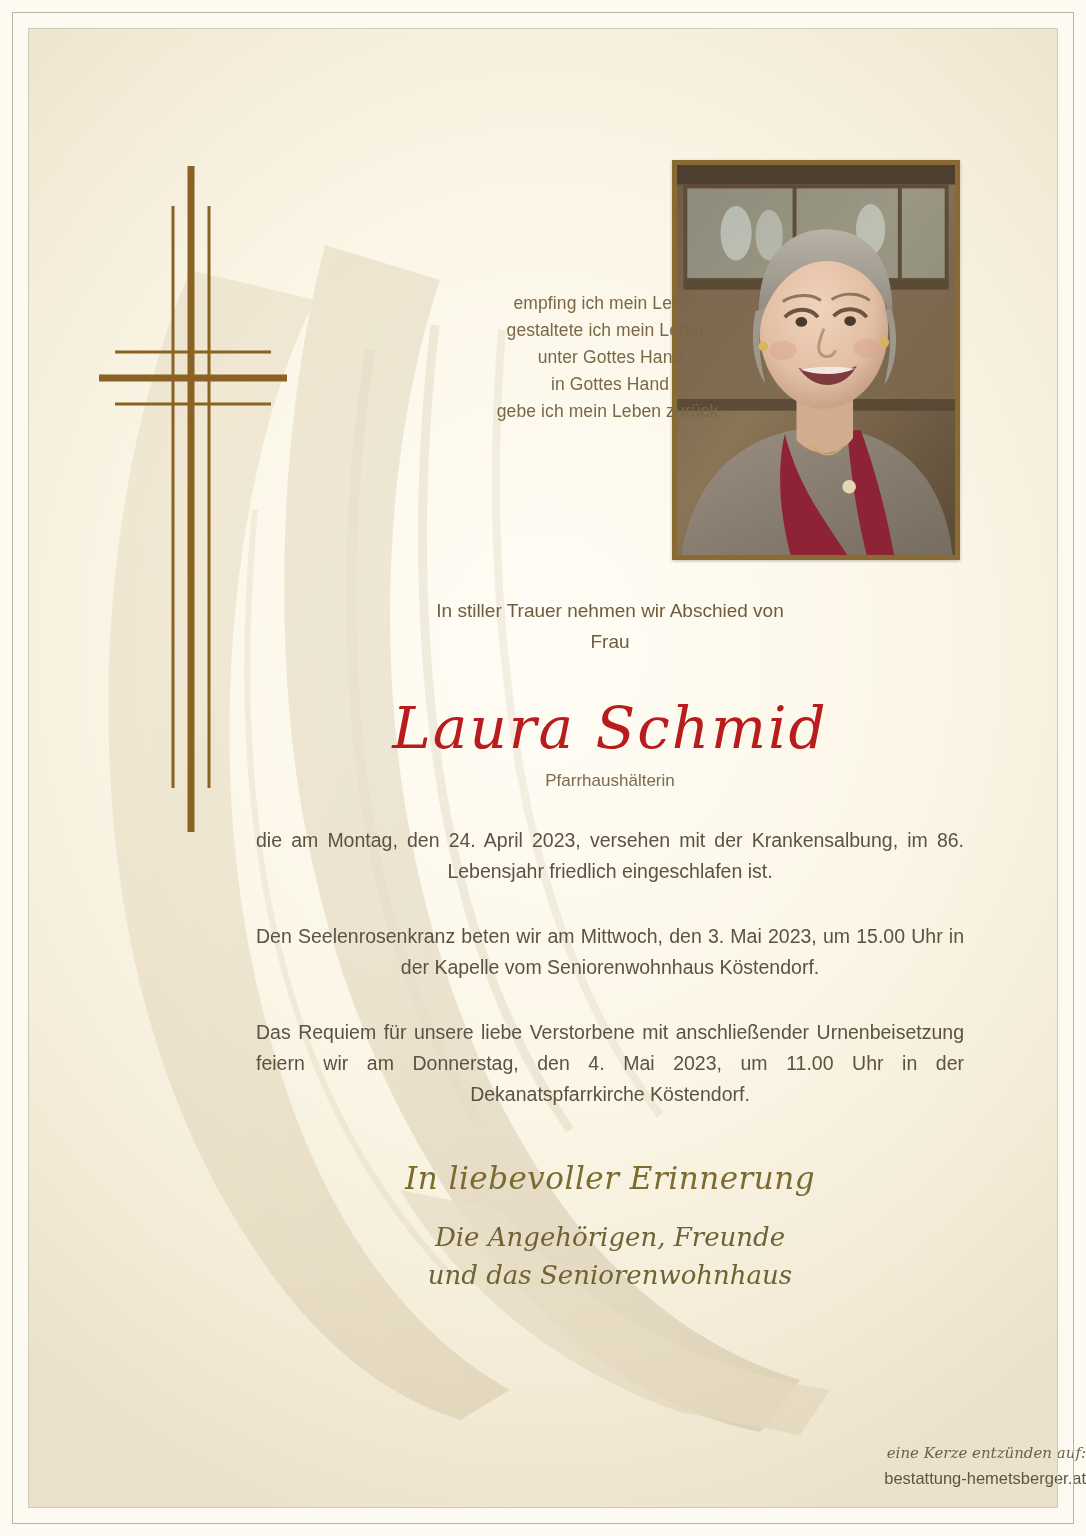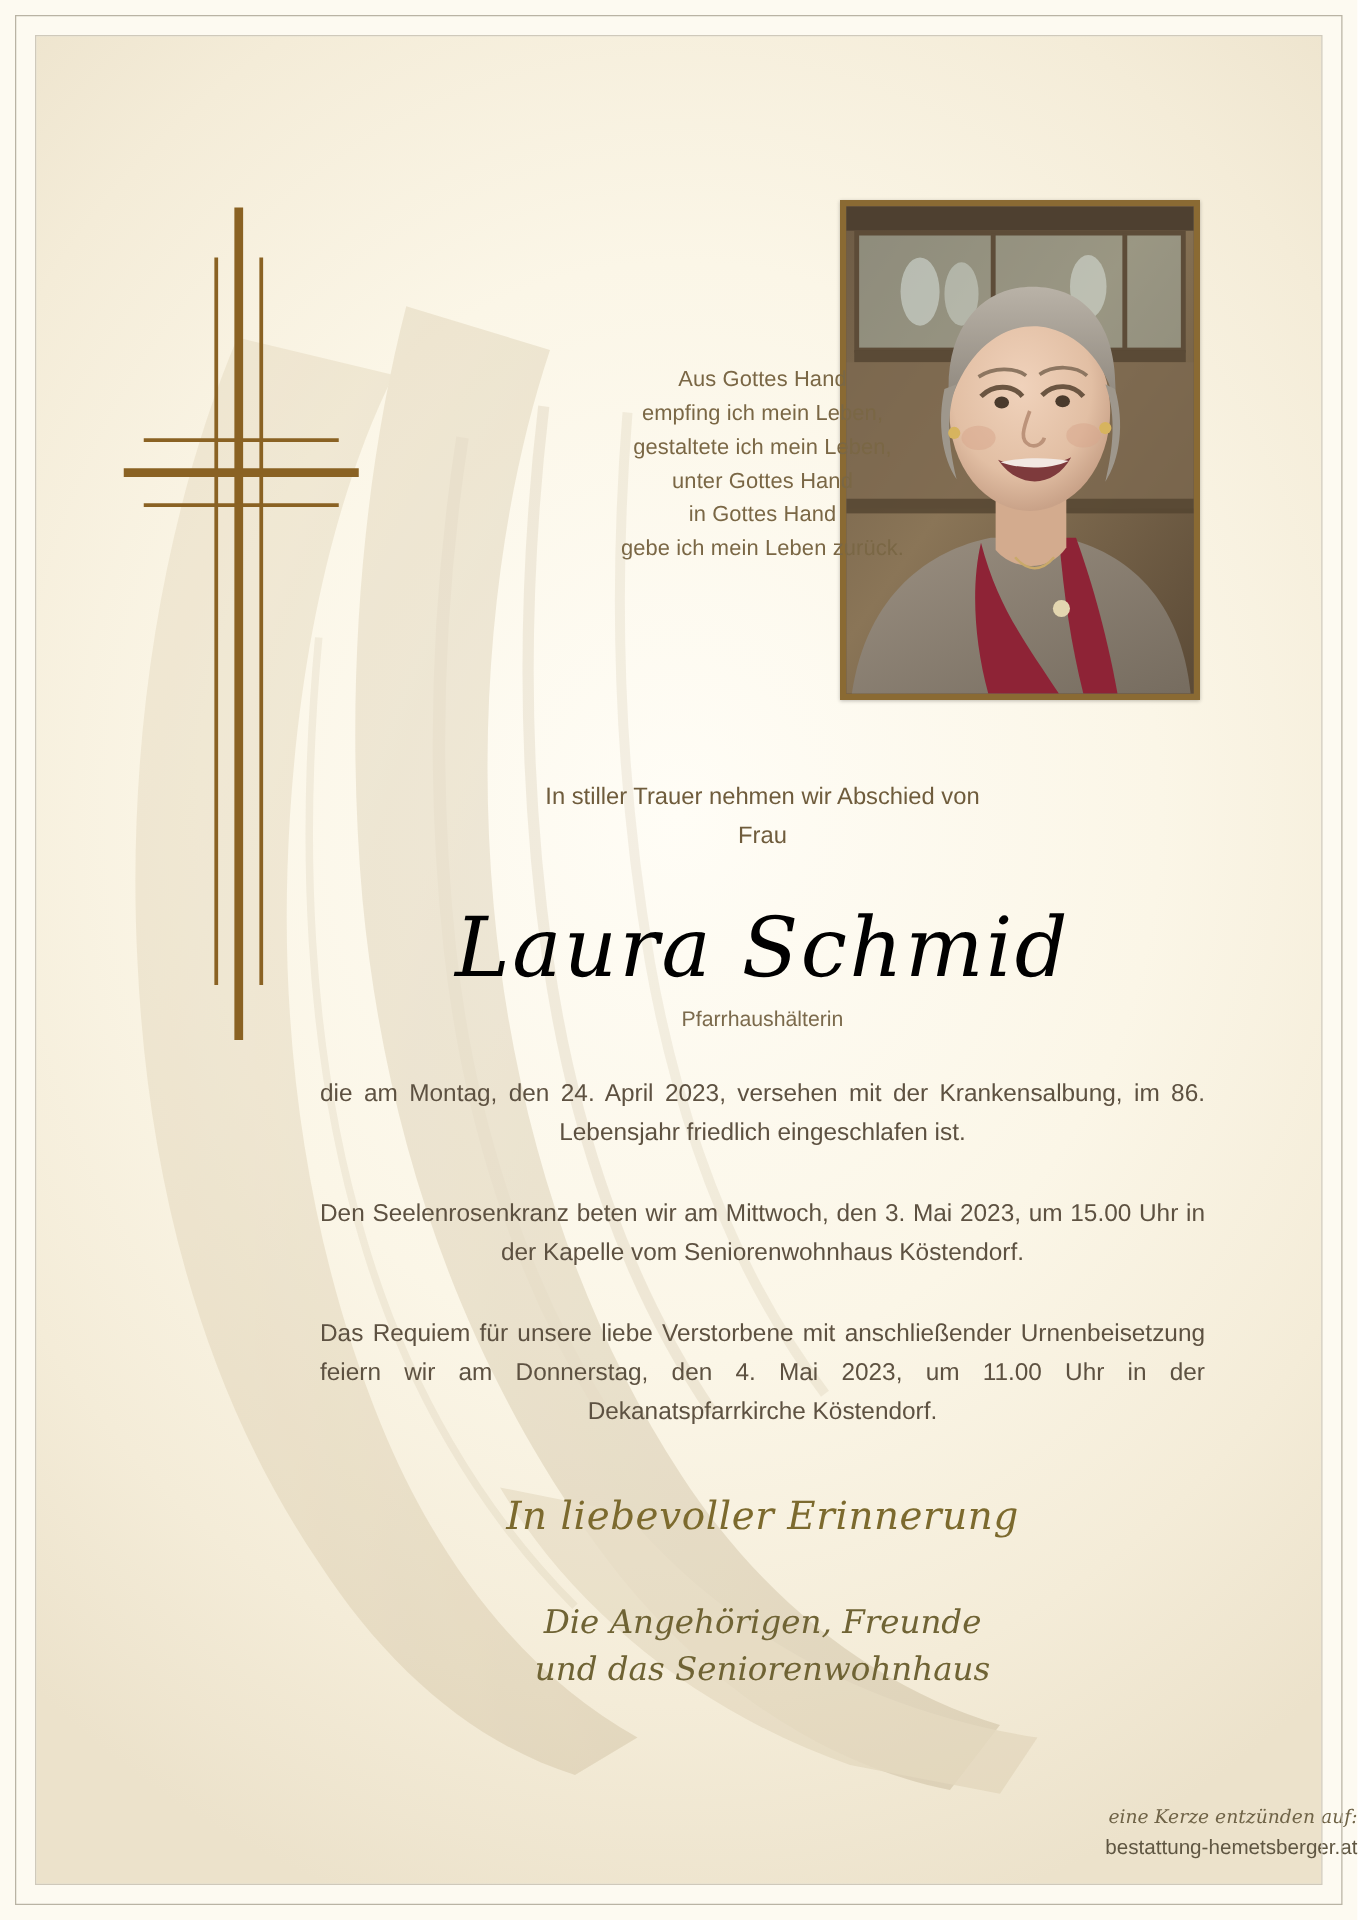--- a/index.html
+++ b/index.html
@@ -103,23 +103,23 @@
     margin-top: 170px;
     font-size: 19px;
     line-height: 31px;
     color: #6f5c3c;
   }
 
   .name {
     margin-top: 42px;
     font-family: "DejaVu Serif", serif;
     font-style: italic;
-    font-size: 66px;
+    font-size: 58px;
     letter-spacing: 2px;
-    color: #000000;
+    color: #b91c1c;
     line-height: 1;
   }
   .role {
     margin-top: 14px;
     font-size: 17px;
     color: #7b6a4c;
   }
 
   .block {
     margin-top: 34px;
@@ -134,21 +134,21 @@
 
   .memory {
     margin-top: 50px;
     font-family: "DejaVu Serif", serif;
     font-style: italic;
     font-size: 31px;
     color: #7c6a2e;
     letter-spacing: .5px;
   }
   .family {
-    margin-top: 48px;
+    margin-top: 22px;
     font-family: "DejaVu Serif", serif;
     font-style: italic;
     font-size: 26px;
     line-height: 38px;
     color: #6f6334;
   }
 
   
   .footer {
     position: absolute;
@@ -292,21 +292,20 @@
       <circle cx="214" cy="182" r="5" fill="#d7b45e"></circle>
 
       <path d="M140 288 C 150 300, 162 300, 172 288" stroke="#c9a96a" stroke-width="2" fill="none"></path>
       <circle cx="178" cy="330" r="7" fill="#e3d6b0"></circle>
     </svg>
   </div>
 
   <div class="content">
 
     <div class="verse">
-      <div>Aus Gottes Hand</div>
       <div>empfing ich mein Leben,</div>
       <div>gestaltete ich mein Leben,</div>
       <div>unter Gottes Hand</div>
       <div>in Gottes Hand</div>
       <div>gebe ich mein Leben zurück.</div>
     </div>
 
     <div class="abschied">
       <div>In stiller Trauer nehmen wir Abschied von</div>
       <div>Frau</div>

